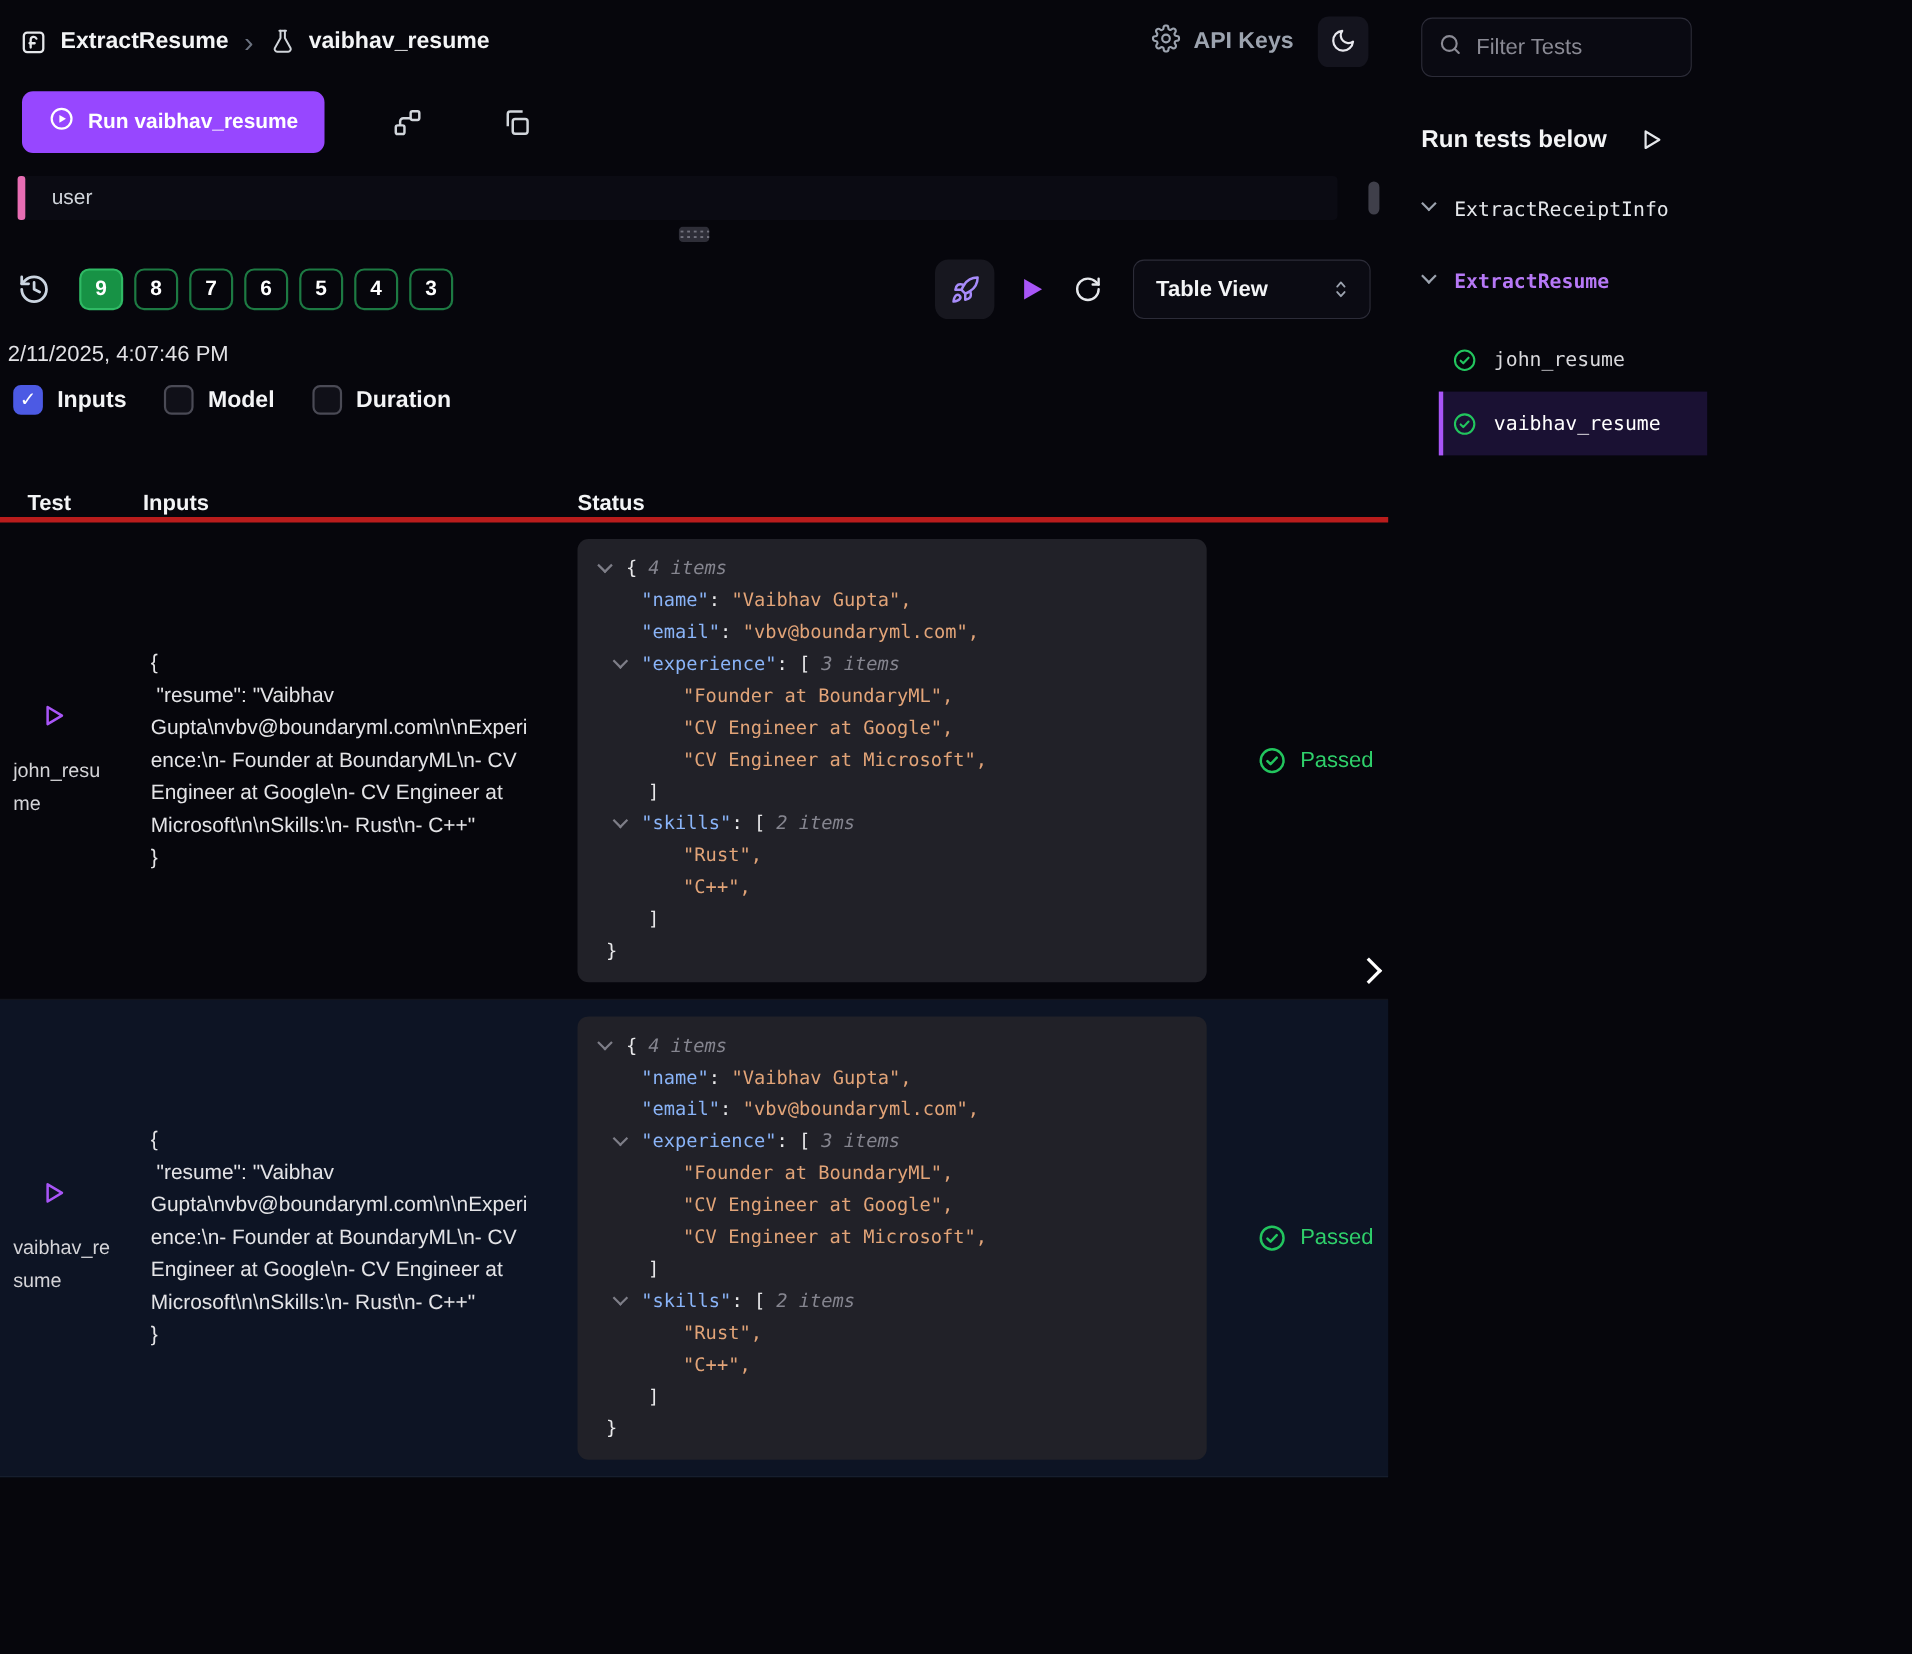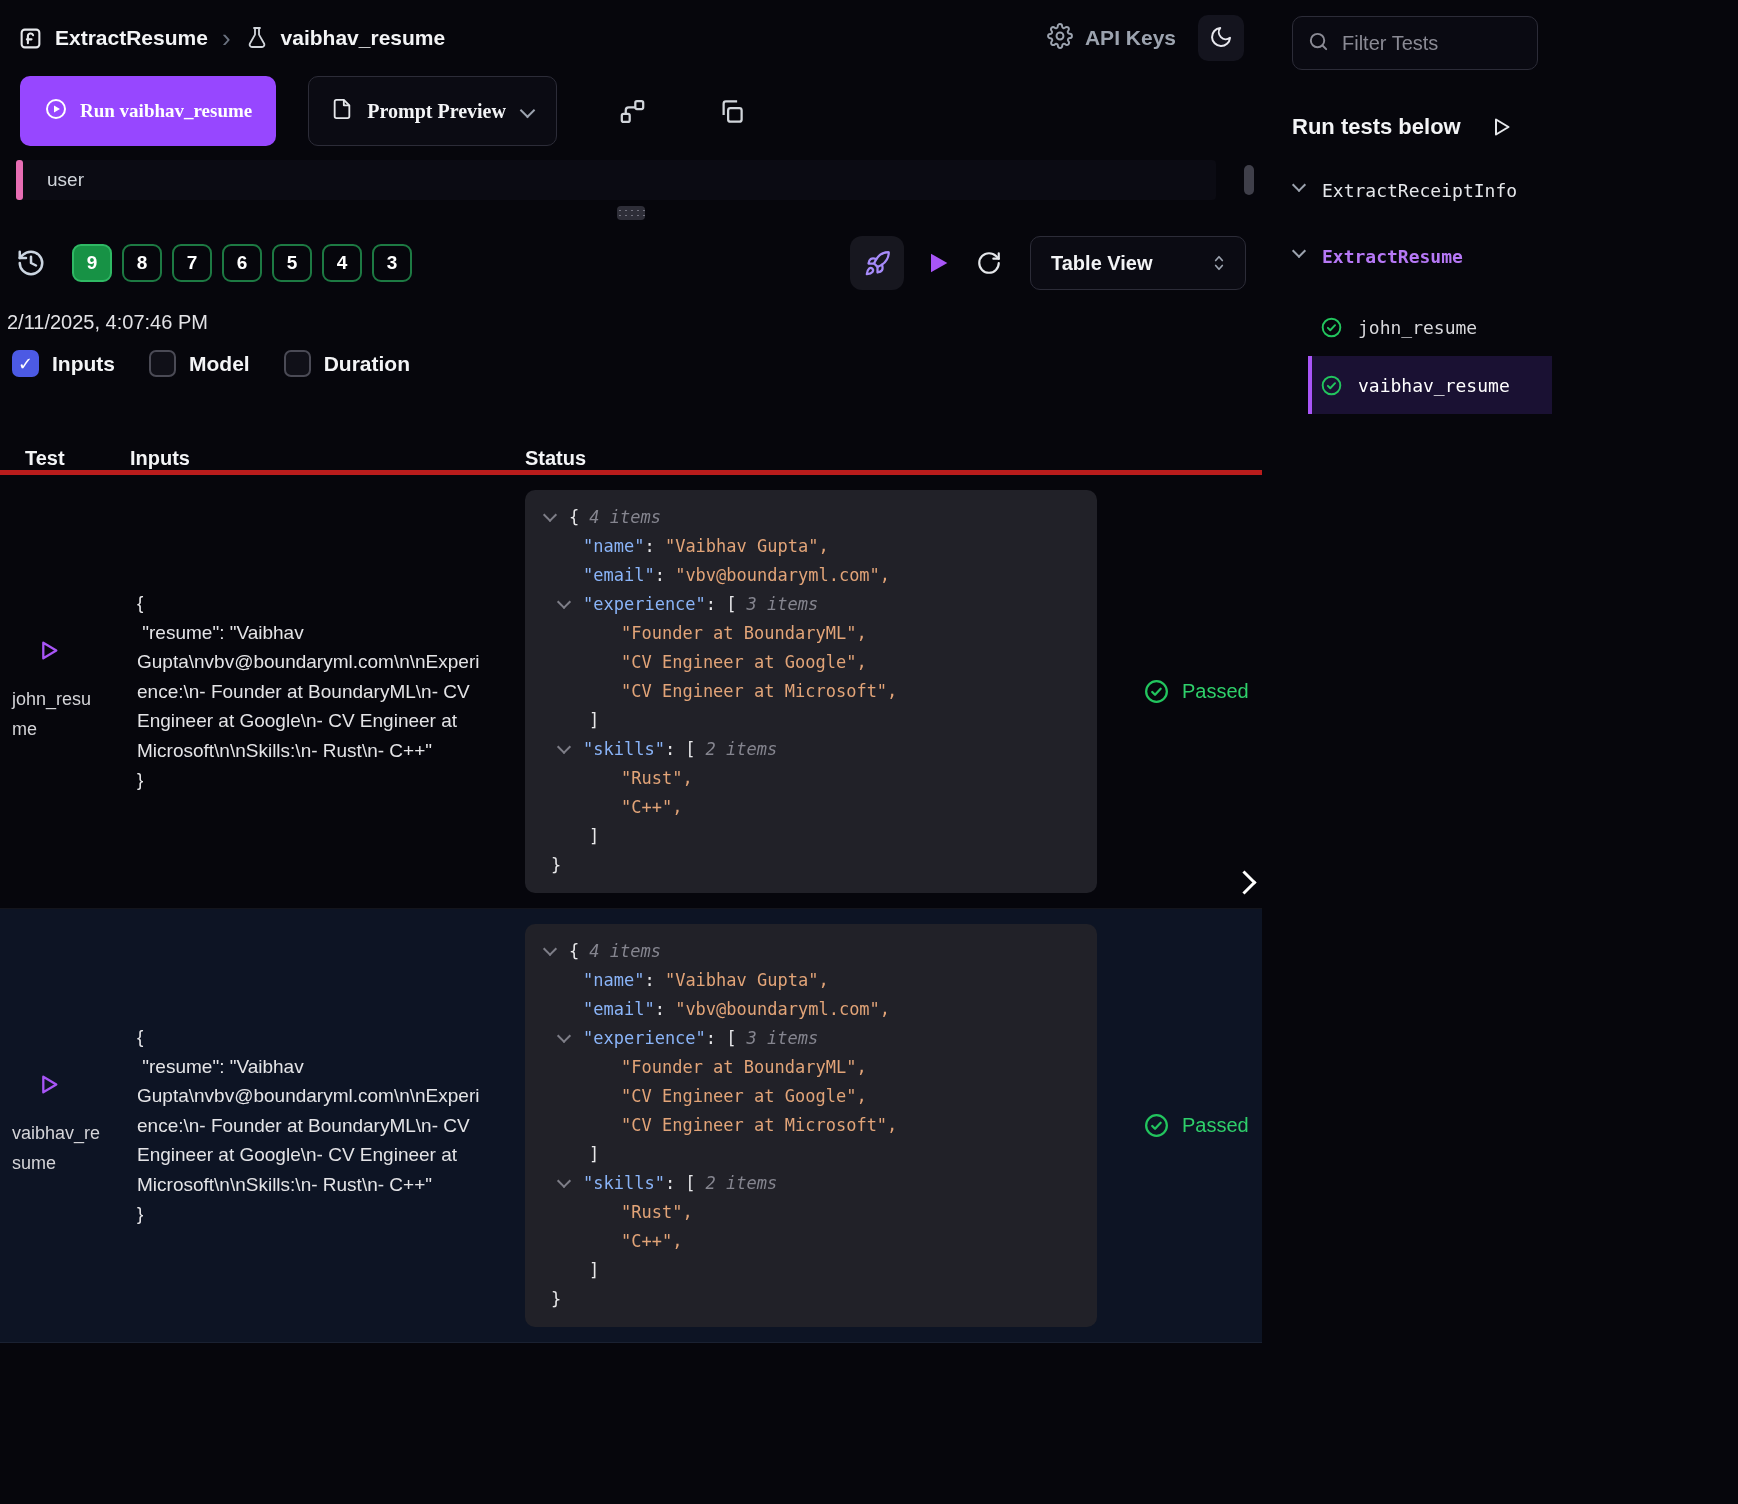--- a/index.html
+++ b/index.html
@@ -16,21 +16,21 @@
 
   
   .topbar { display:flex; align-items:center; height:76px; padding:0 18px; }
   .breadcrumb { display:flex; align-items:center; gap:12px; font-size:21px; font-weight:600; color:#f3f4f6; }
   .crumb-sep { color:#6b7280; font-size:26px; font-weight:400; line-height:1; padding:0 2px; }
   .topbar-right { margin-left:auto; display:flex; align-items:center; gap:22px; }
   .api-keys { display:flex; align-items:center; gap:12px; color:#9ca3af; font-size:21px; font-weight:700; cursor:pointer; }
   .moon-btn { width:46px; height:46px; border-radius:10px; background:#14141e; border:none; display:flex; align-items:center; justify-content:center; cursor:pointer; }
 
   
-  .actions-row { display:flex; height:70px; padding:0 20px;font-family:Liberation Serif, serif; }
+  .actions-row { display:flex; align-items:center; height:70px; padding:0 20px; }
   .run-btn { display:flex; align-items:center; gap:12px; background:#9747ff; color:#fff; border:none;
              border-radius:10px; padding:13px 24px; font-size:19px; font-weight:700; font-family:inherit; cursor:pointer; }
   .prompt-btn { display:flex; align-items:center; gap:14px; margin-left:32px; background:#0b0b13;
                 border:1px solid #2c2c38; border-radius:10px; padding:12px 22px; font-size:20px; font-weight:700;
                 color:#f3f4f6; font-family:inherit; cursor:pointer; }
   .chev-down { width:14px; height:12px; display:inline-block; position:relative; }
   .chev-down::before { content:""; position:absolute; left:2px; top:0; width:9px; height:9px;
                        border-right:2.4px solid #9ca3af; border-bottom:2.4px solid #9ca3af; transform:rotate(45deg); }
   .icon-btn { background:none; border:none; cursor:pointer; display:flex; align-items:center; justify-content:center; }
   .nodes-btn { margin-left:62px; }
@@ -179,30 +179,20 @@
     <div class="actions-row">
       <button class="run-btn">
         <span>
           <svg viewBox="0 0 24 24" width="24" height="24" fill="none" stroke="#fff" stroke-width="2">
             <circle cx="12" cy="12" r="9"></circle>
               <polygon points="10,8.5 16,12 10,15.5" fill="#fff" stroke="none"></polygon>
           </svg>
         </span>
         <span>Run vaibhav_resume</span>
       </button>
-      <button class="prompt-btn">
-        <span>
-          <svg viewBox="0 0 24 24" width="22" height="22" fill="none" stroke="#e5e7eb" stroke-width="2" stroke-linejoin="round">
-            <path d="M14 2H6a2 2 0 0 0-2 2v16a2 2 0 0 0 2 2h12a2 2 0 0 0 2-2V8z"></path>
-              <path d="M14 2v6h6"></path>
-          </svg>
-        </span>
-        <span>Prompt Preview</span>
-        <span class="chev-down"></span>
-      </button>
       <button class="icon-btn nodes-btn">
         <svg viewBox="0 0 24 24" width="27" height="27" fill="none" stroke="#d1d5db" stroke-width="2" stroke-linejoin="round">
           <rect x="14.5" y="2.8" width="7" height="7" rx="1.5"></rect>
             <rect x="2.5" y="14.2" width="7" height="7" rx="1.5"></rect>
             <path d="M6 14.2V11a2.6 2.6 0 0 1 2.6-2.6h5.9"></path>
         </svg>
       </button>
       <button class="icon-btn copy-btn">
         <svg viewBox="0 0 24 24" width="27" height="27" fill="none" stroke="#d1d5db" stroke-width="2" stroke-linejoin="round">
           <rect x="9" y="9" width="12" height="12" rx="2"></rect>

